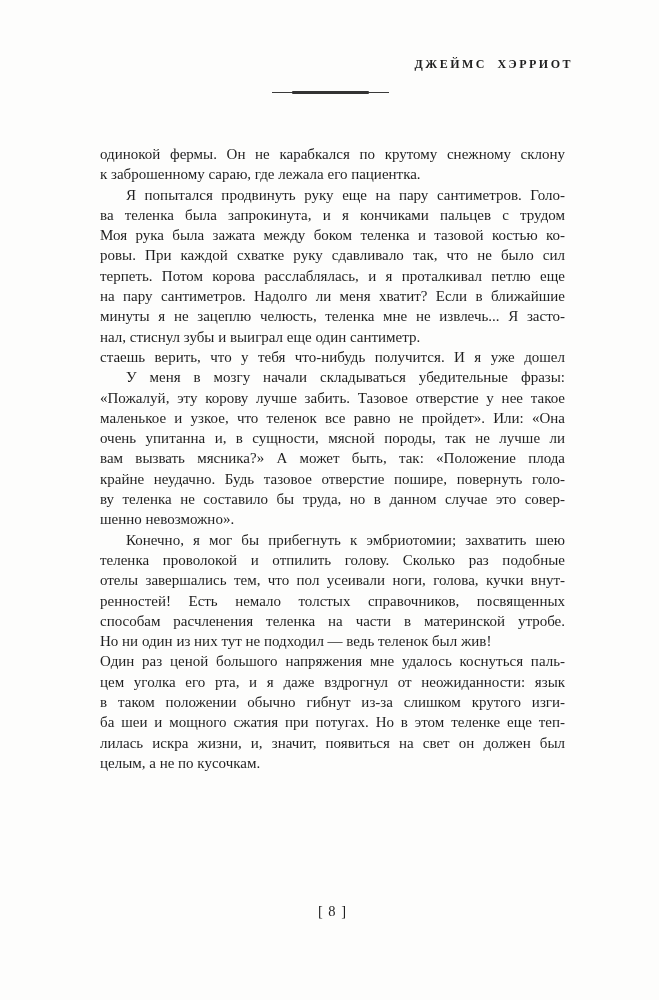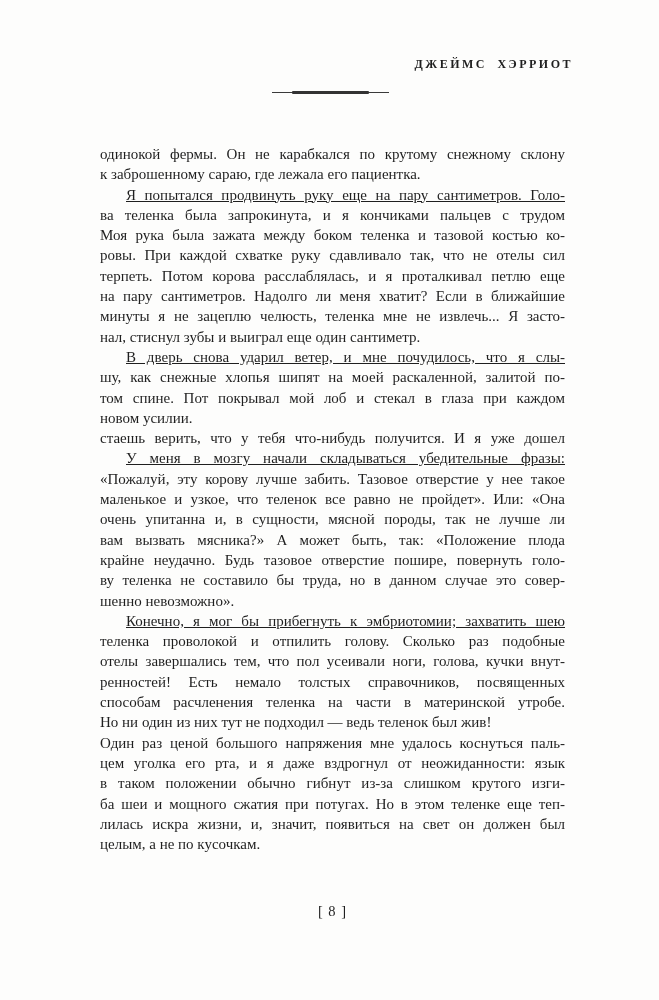--- a/index.html
+++ b/index.html
@@ -74,21 +74,20 @@
     overflow: hidden;
     white-space: nowrap;
   }
   .line.justwrap { white-space: normal; }
   .line.last {
     text-align: right;
     text-align-last: left;
   }
   .para.indent .line.first {
     text-indent: 26px;
-    text-decoration: underline;
   }
   .folio {
     position: absolute;
     top: 903px;
     left: 100px;
     width: 465px;
     text-align: center;
     font-size: 14.5px;
     color: var(--ink);
     letter-spacing: 1px;
@@ -107,31 +106,25 @@
 
   <div class="text-block">
       <div class="para">
         <div class="line first justwrap">одинокой фермы. Он не карабкался по крутому снежному склону</div>
         <div class="line last justwrap">к заброшенному сараю, где лежала его пациентка.</div>
       </div>
       <div class="para indent">
         <div class="line first justwrap">Я попытался продвинуть руку еще на пару сантиметров. Голо-</div>
         <div class="line justwrap">ва теленка была запрокинута, и я кончиками пальцев с трудом</div>
         <div class="line justwrap">Моя рука была зажата между боком теленка и тазовой костью ко-</div>
-        <div class="line justwrap">ровы. При каждой схватке руку сдавливало так, что не отелы сил</div>
+        <div class="line justwrap">ровы. При каждой схватке руку сдавливало так, что не было сил</div>
         <div class="line justwrap">терпеть. Потом корова расслаблялась, и я проталкивал петлю еще</div>
         <div class="line justwrap">на пару сантиметров. Надолго ли меня хватит? Если в ближайшие</div>
         <div class="line justwrap">минуты я не зацеплю челюсть, теленка мне не извлечь... Я засто-</div>
         <div class="line last justwrap">нал, стиснул зубы и выиграл еще один сантиметр.</div>
-      </div>
-      <div class="para indent">
-        <div class="line first justwrap">В дверь снова ударил ветер, и мне почудилось, что я слы-</div>
-        <div class="line justwrap">шу, как снежные хлопья шипят на моей раскаленной, залитой по-</div>
-        <div class="line justwrap">том спине. Пот покрывал мой лоб и стекал в глаза при каждом</div>
-        <div class="line last justwrap">новом усилии.</div>
       </div>
       <div class="para indent">
         <div class="line justwrap">стаешь верить, что у тебя что-нибудь получится. И я уже дошел</div>
       </div>
       <div class="para indent">
         <div class="line first justwrap">У меня в мозгу начали складываться убедительные фразы:</div>
         <div class="line justwrap">«Пожалуй, эту корову лучше забить. Тазовое отверстие у нее такое</div>
         <div class="line justwrap">маленькое и узкое, что теленок все равно не пройдет». Или: «Она</div>
         <div class="line justwrap">очень упитанна и, в сущности, мясной породы, так не лучше ли</div>
         <div class="line justwrap">вам вызвать мясника?» А может быть, так: «Положение плода</div>

